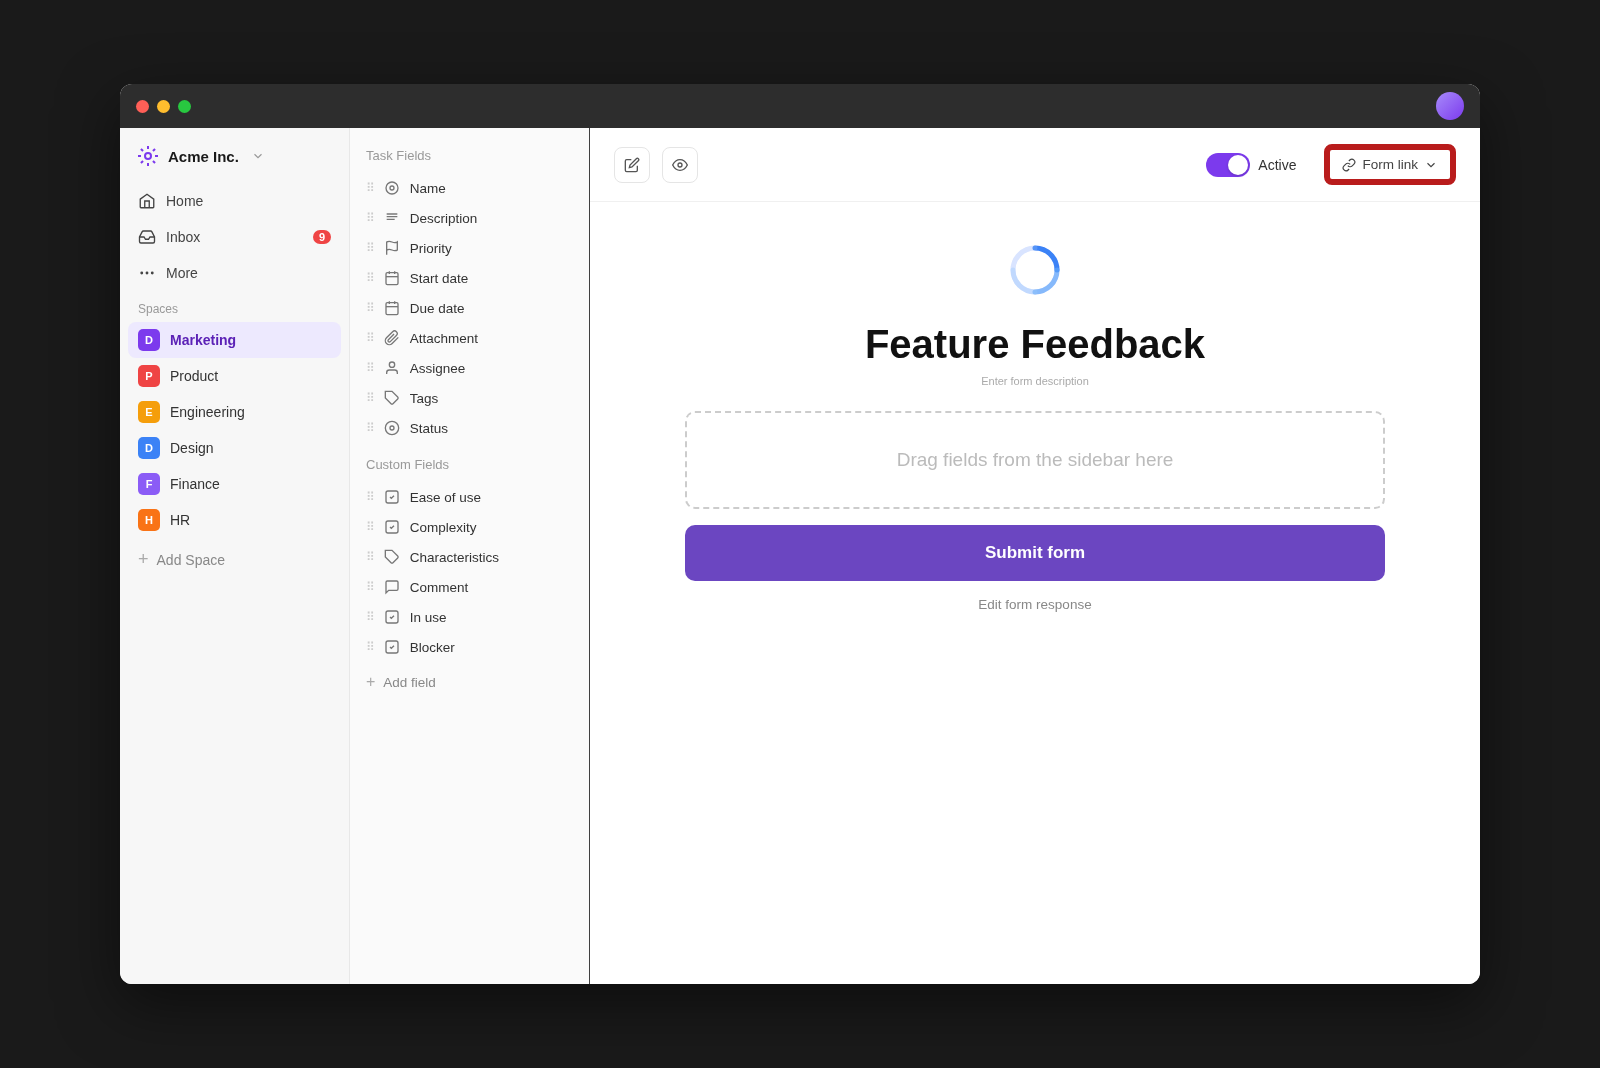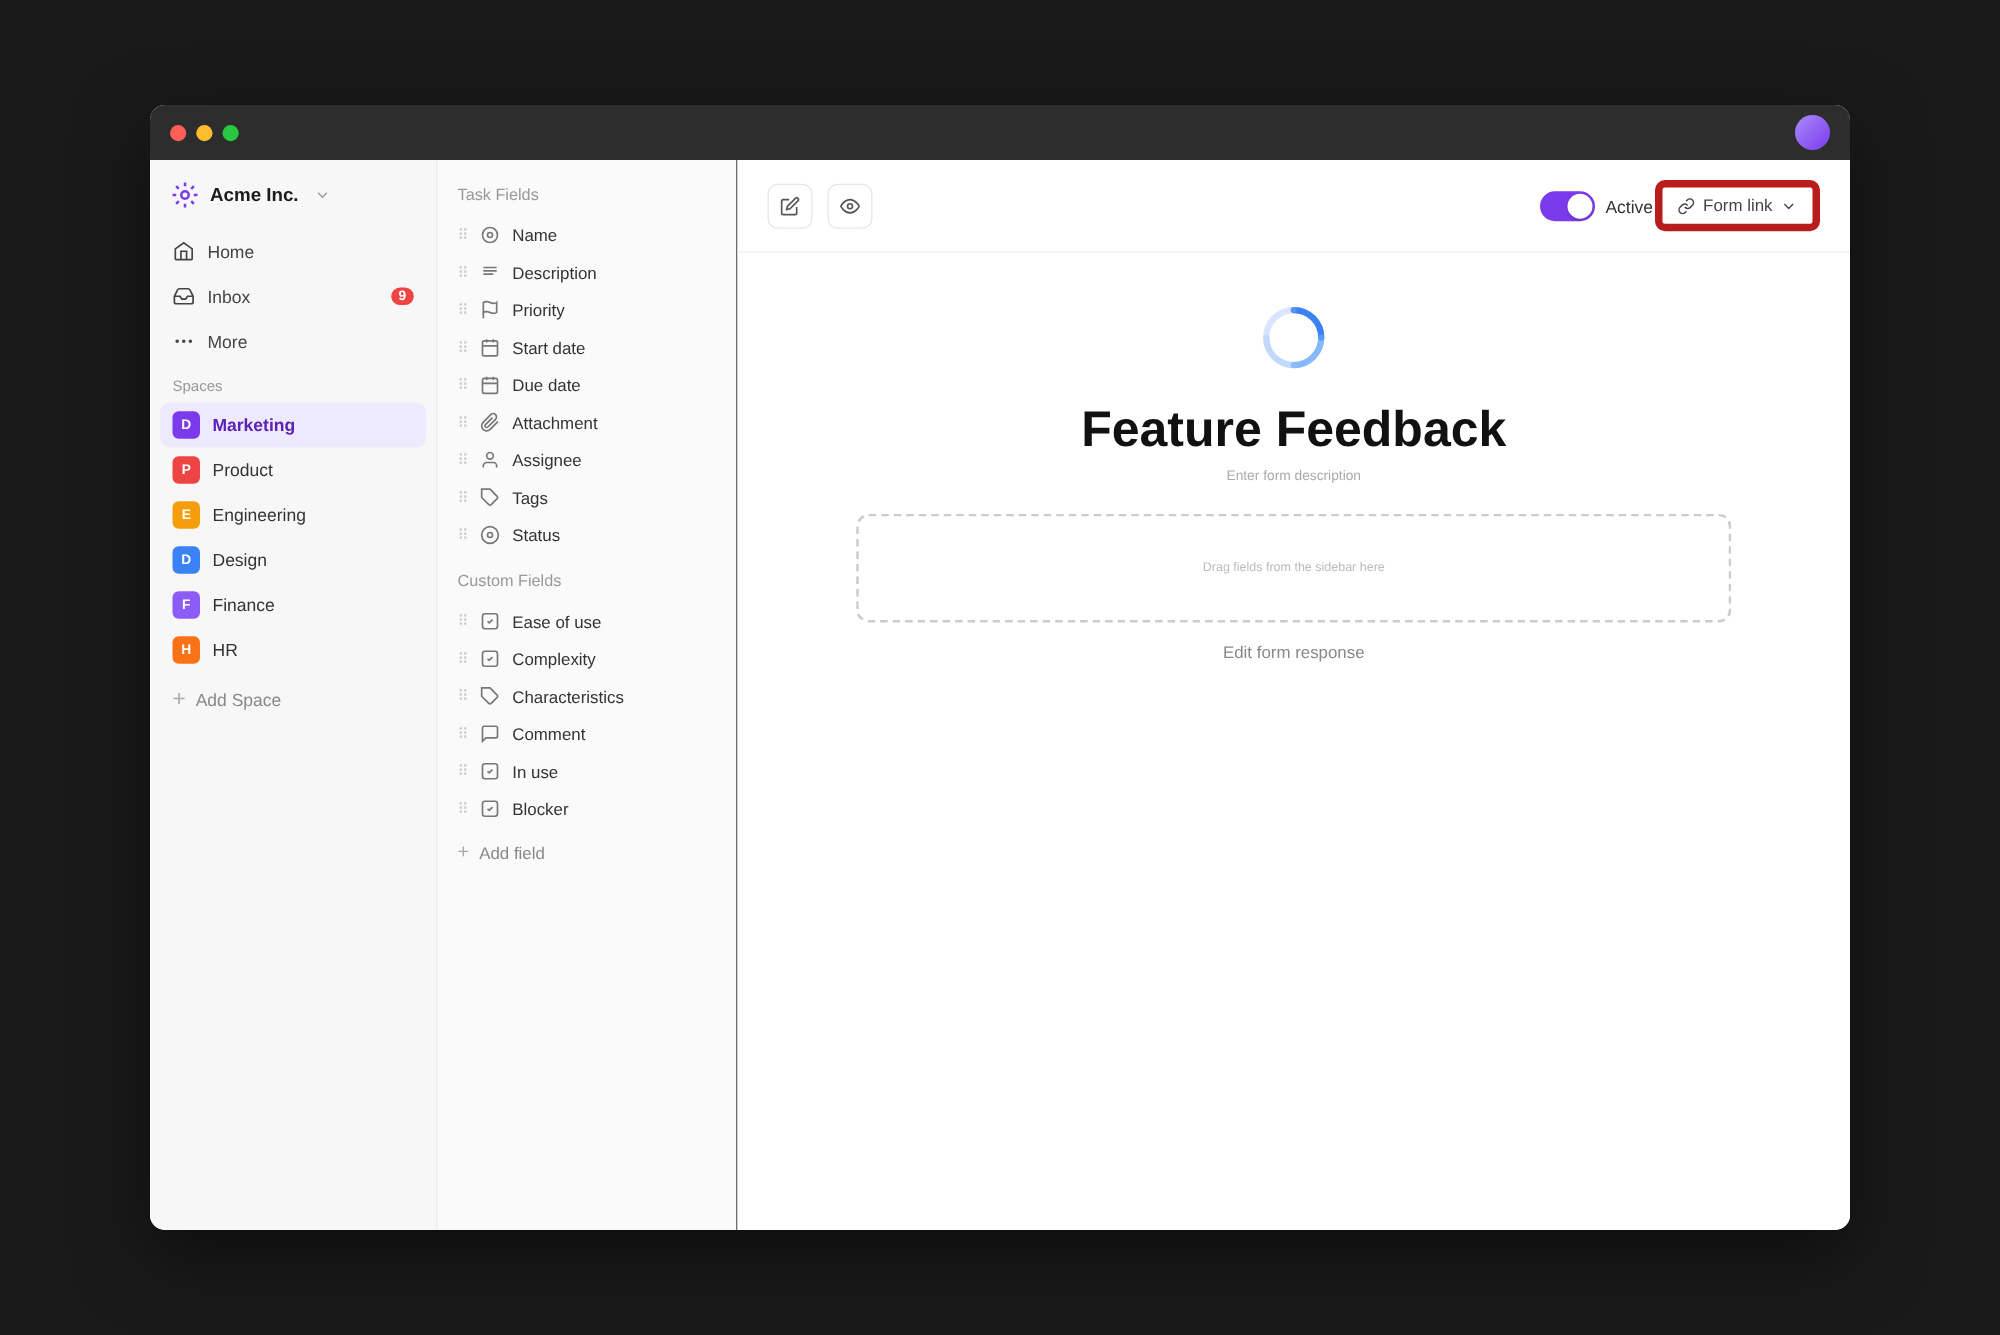--- a/index.html
+++ b/index.html
@@ -263,21 +263,21 @@
       align-items: center;
       justify-content: center;
       cursor: pointer;
       color: #555;
     }
 
     .toolbar-right {
       margin-left: auto;
       display: flex;
       align-items: center;
-      gap: 2px;
+      gap: 28px;
     }
 
     .active-toggle {
       display: flex;
       align-items: center;
       gap: 8px;
       font-size: 14px;
       color: #333;
     }
 
@@ -367,21 +367,21 @@
     .drop-zone {
       width: 100%;
       border: 2px dashed #ccc;
       border-radius: 10px;
       padding: 36px 24px;
       display: flex;
       align-items: flex-end;
       justify-content: center;
       margin-top: 8px;
       color: #bbb;
-      font-size: 10px;
+      font-size: 19px;
     }
 
     .submit-btn {
       width: 100%;
       background: #6b46c1;
       color: white;
       border: none;
       border-radius: 10px;
       padding: 18px;
       font-size: 17px;
@@ -691,19 +691,20 @@
           </div>
 
           <div class="form-title" contenteditable="true" style="">Feature Feedback</div>
 
           <div class="form-description" contenteditable="true" style="">Enter form description</div>
 
           <div class="drop-zone">
             <span>Drag fields from the sidebar here</span>
           </div>
 
+          <button class="submit-btn">Submit form</button>
 
           <div class="edit-response">Edit form response</div>
         </div>
       </div>
     </div>
   </div>
 </div>
 
 </body></html>

